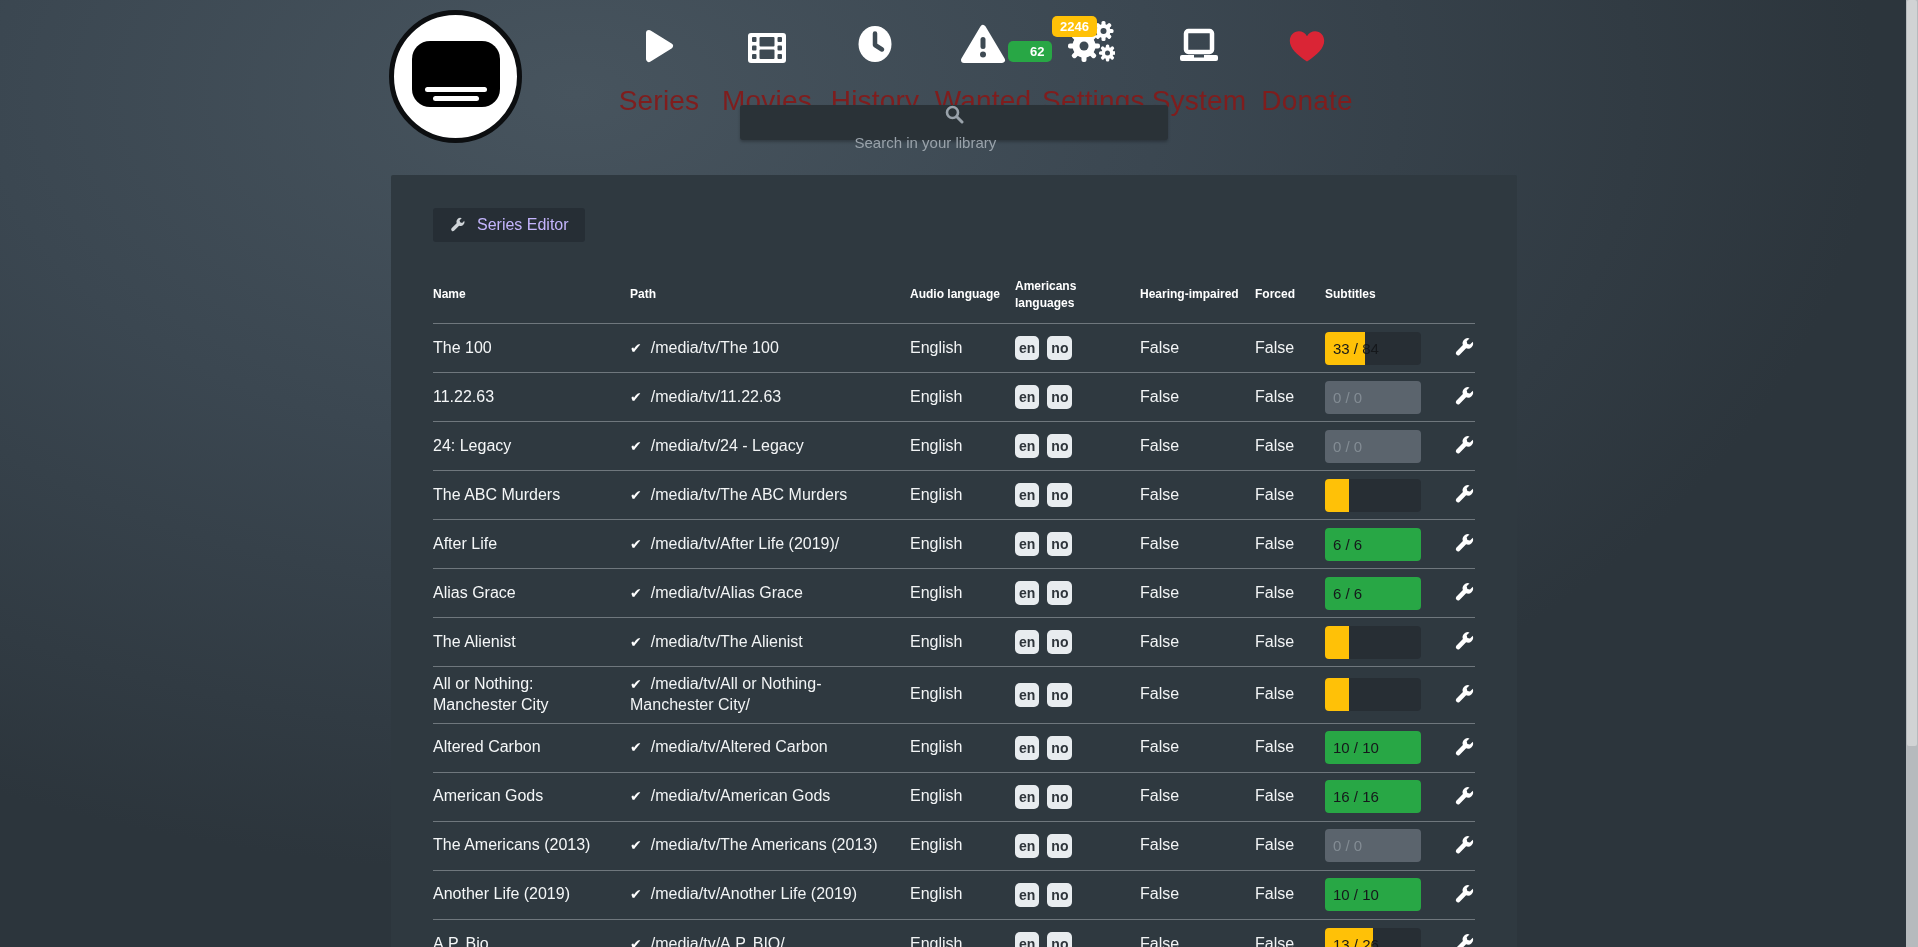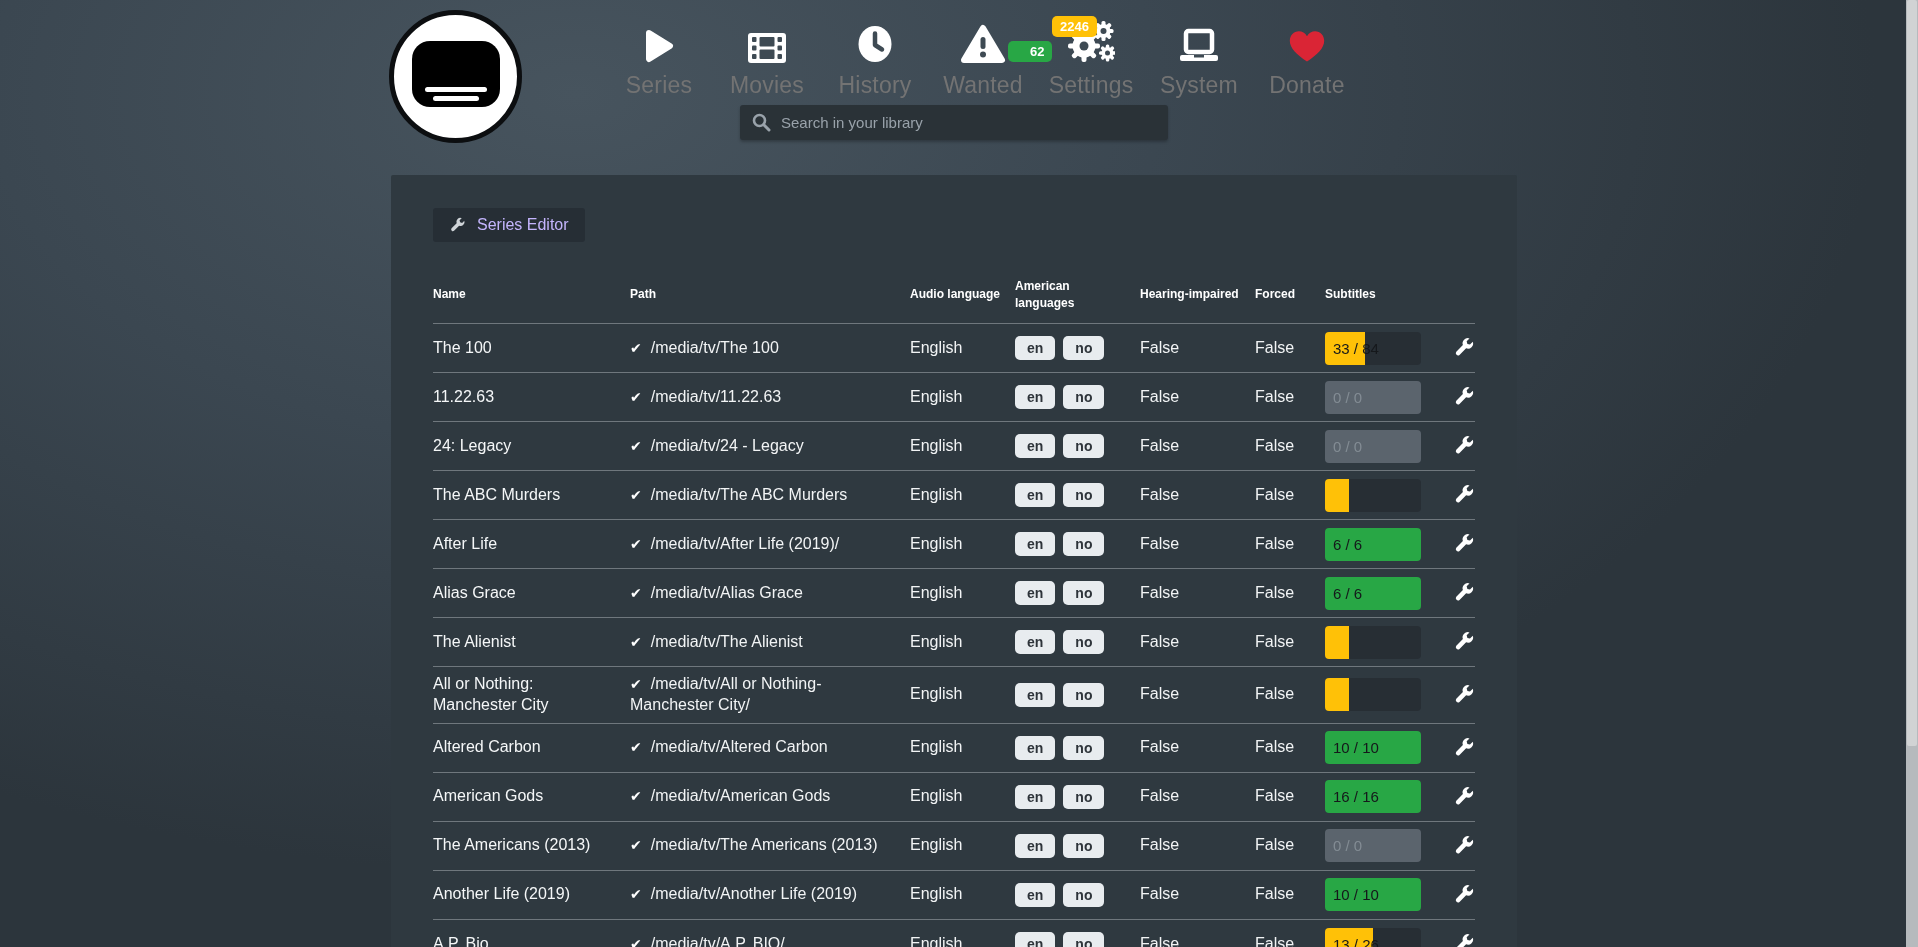--- a/index.html
+++ b/index.html
@@ -26,30 +26,30 @@
     position:absolute;left:18px;top:26px;width:88px;height:66px;
     background:#000;border-radius:18px;
   }
   .logo .cap1,.logo .cap2{position:absolute;height:5px;background:#fff;border-radius:3px;}
   .logo .cap1{left:13px;right:13px;bottom:15px;}
   .logo .cap2{left:21px;right:21px;bottom:6px;}
 
   .nav{position:absolute;left:610px;top:16px;display:flex;gap:10px;}
   .nav-item{width:98px;text-align:center;position:relative;cursor:pointer;}
   .nav-icon{height:48px;display:flex;align-items:flex-end;justify-content:center;}
-  .nav-label{font-size:23px;color:#737373;margin-top:8px;letter-spacing:.2px;}
+  .nav-label{font-size:28px;color:#7f1d1d;margin-top:21px;letter-spacing:.2px;}
   .badge-stack{position:absolute;left:74px;top:0;display:flex;flex-direction:column;gap:4px;align-items:flex-start;z-index:2;}
   .count-badge{font-size:13px;font-weight:bold;color:#fff;border-radius:5px;padding:4px 8px;line-height:1;}
   .count-badge.warning{background:var(--warn);margin-left:44px;}
   .count-badge.success{background:var(--ok);padding-left:22px;}
 
   .searchbar{
     position:absolute;left:740px;top:105px;width:428px;height:35px;
     background:#2a3237;border-radius:3px;display:flex;align-items:center;
-    padding:0 12px;gap:10px;box-shadow:0 2px 3px rgba(0,0,0,.25);
+    padding:0 12px;gap:10px;box-shadow:0 2px 3px rgba(0,0,0,.25);flex-direction:column;
   }
   .searchbar input{
     flex:1;background:transparent;border:none;outline:none;
     color:#cfd6db;font-size:15px;font-family:inherit;
   }
   .searchbar input::placeholder{color:#99a2aa;}
 
   
   .panel{
     position:absolute;left:391px;top:175px;width:1126px;height:800px;
@@ -71,21 +71,21 @@
   }
   .trow:last-child{border-bottom:none;}
   .thead{font-weight:bold;font-size:12px;color:#ffffff;min-height:58px;border-bottom:1px solid rgba(216,222,227,.38);}
   .thead > div{padding-right:14px;line-height:1.35;}
   .cell{padding:7px 14px 7px 0;line-height:1.3;}
   .cell.name{color:#f5f7f8;}
   .check{color:#fff;font-size:14px;margin-right:9px;}
   .langs{display:flex;gap:8px;}
   .lang-badge{
     background:#e8ecef;color:#2e343a;font-weight:bold;font-size:14px;
-    padding:5px 12px;border-radius:5px;line-height:1;
+    padding:5px 4px;border-radius:5px;line-height:1;
   }
   .pbar{
     position:relative;width:96px;height:33px;border-radius:4px;
     overflow:hidden;background:#272e34;
   }
   .pbar.empty{background:#5b646d;}
   .pbar .fill{position:absolute;left:0;top:0;bottom:0;background:var(--warn);}
   .pbar.complete .fill{background:var(--ok);}
   .pbar .plabel{
     position:absolute;left:8px;top:0;right:16px;line-height:33px;
@@ -235,21 +235,21 @@
       </svg>
     </span>
     <span>Series Editor</span>
   </button>
 
   <div class="table">
     <div class="trow thead">
       <div>Name</div>
       <div>Path</div>
       <div>Audio language</div>
-      <div>American languages</div>
+      <div>Americans languages</div>
       <div>Hearing-impaired</div>
       <div>Forced</div>
       <div>Subtitles</div>
       <div></div>
     </div>
     <div>
   <div class="trow">
     <div class="cell name">The 100</div>
     <div class="cell"><span class="check">✔</span><span>/media/tv/The 100</span></div>
     <div class="cell">English</div>

